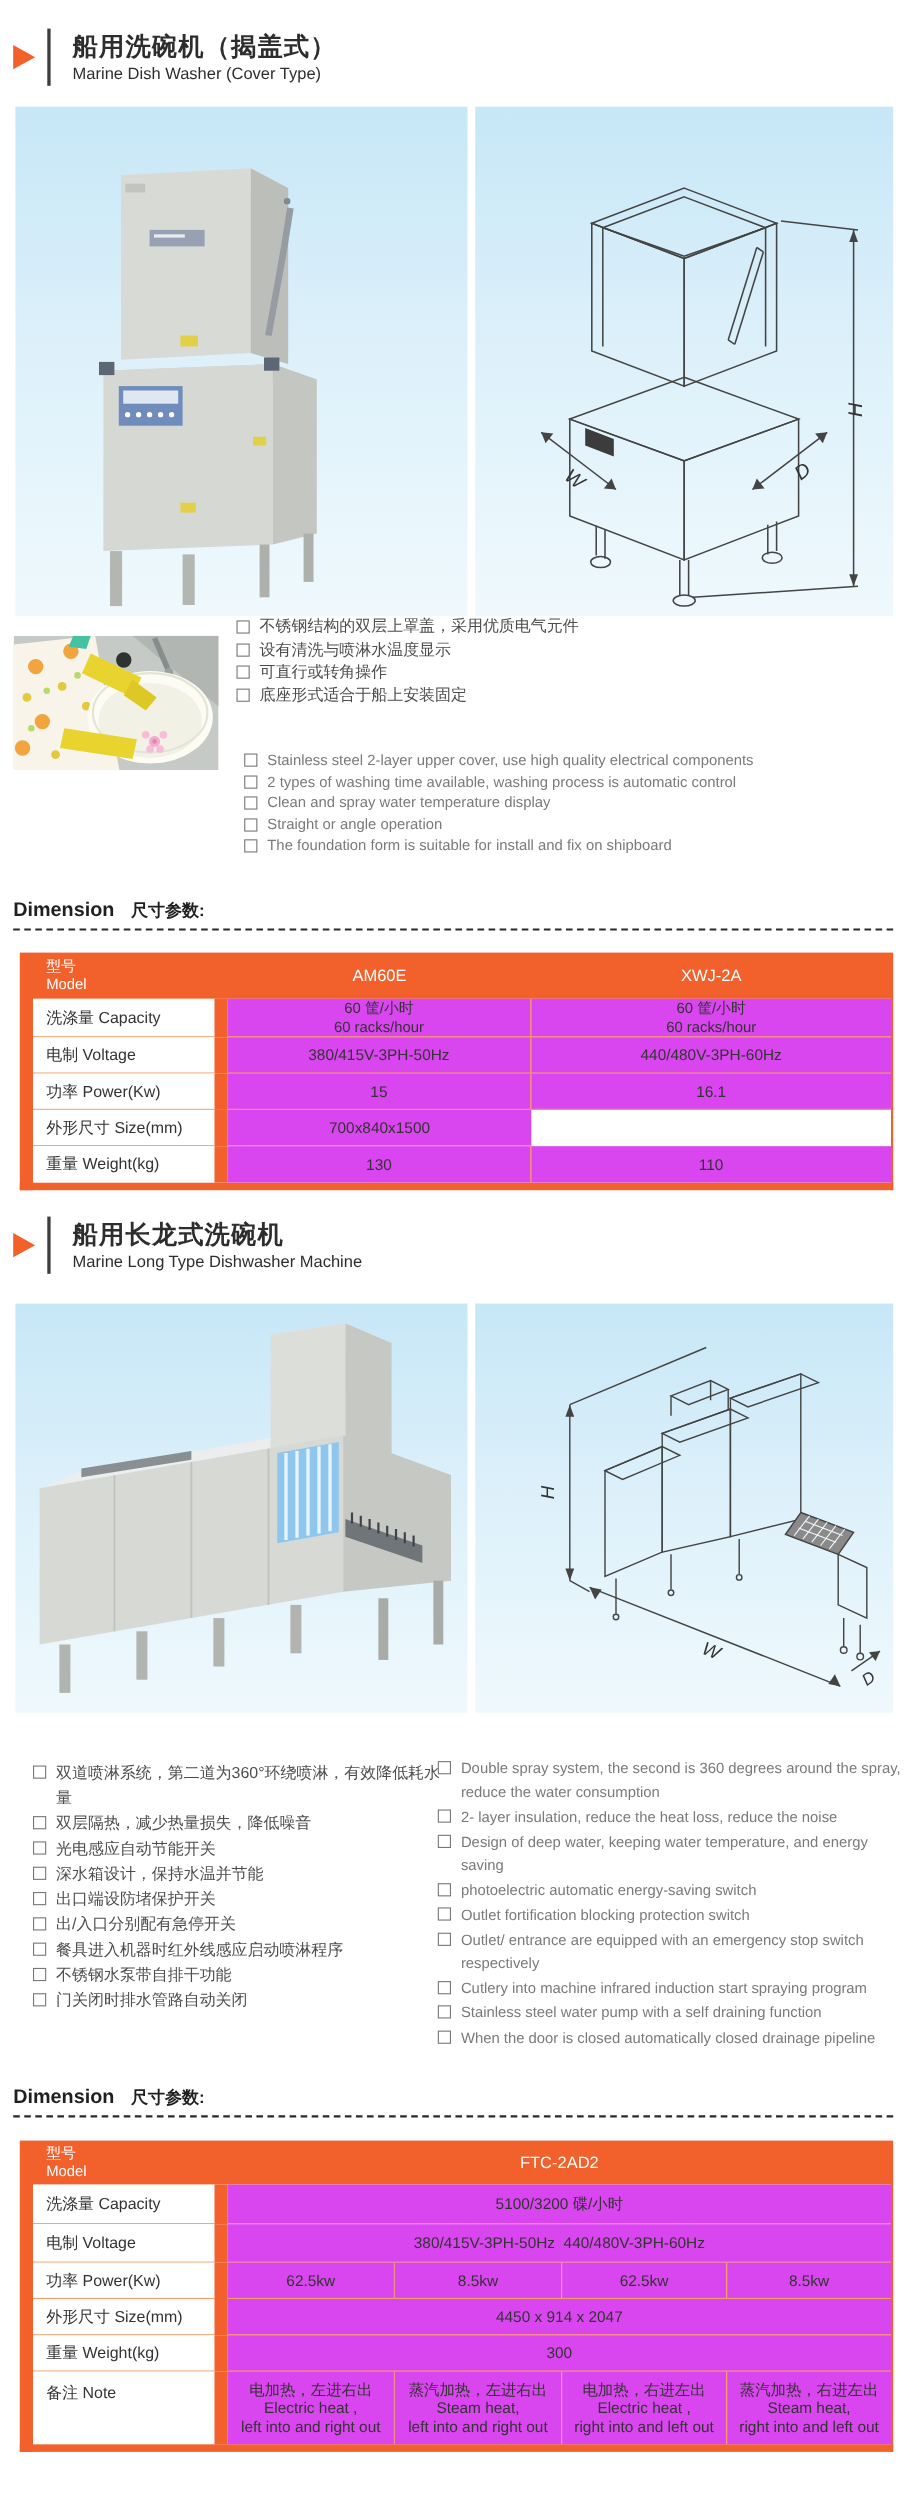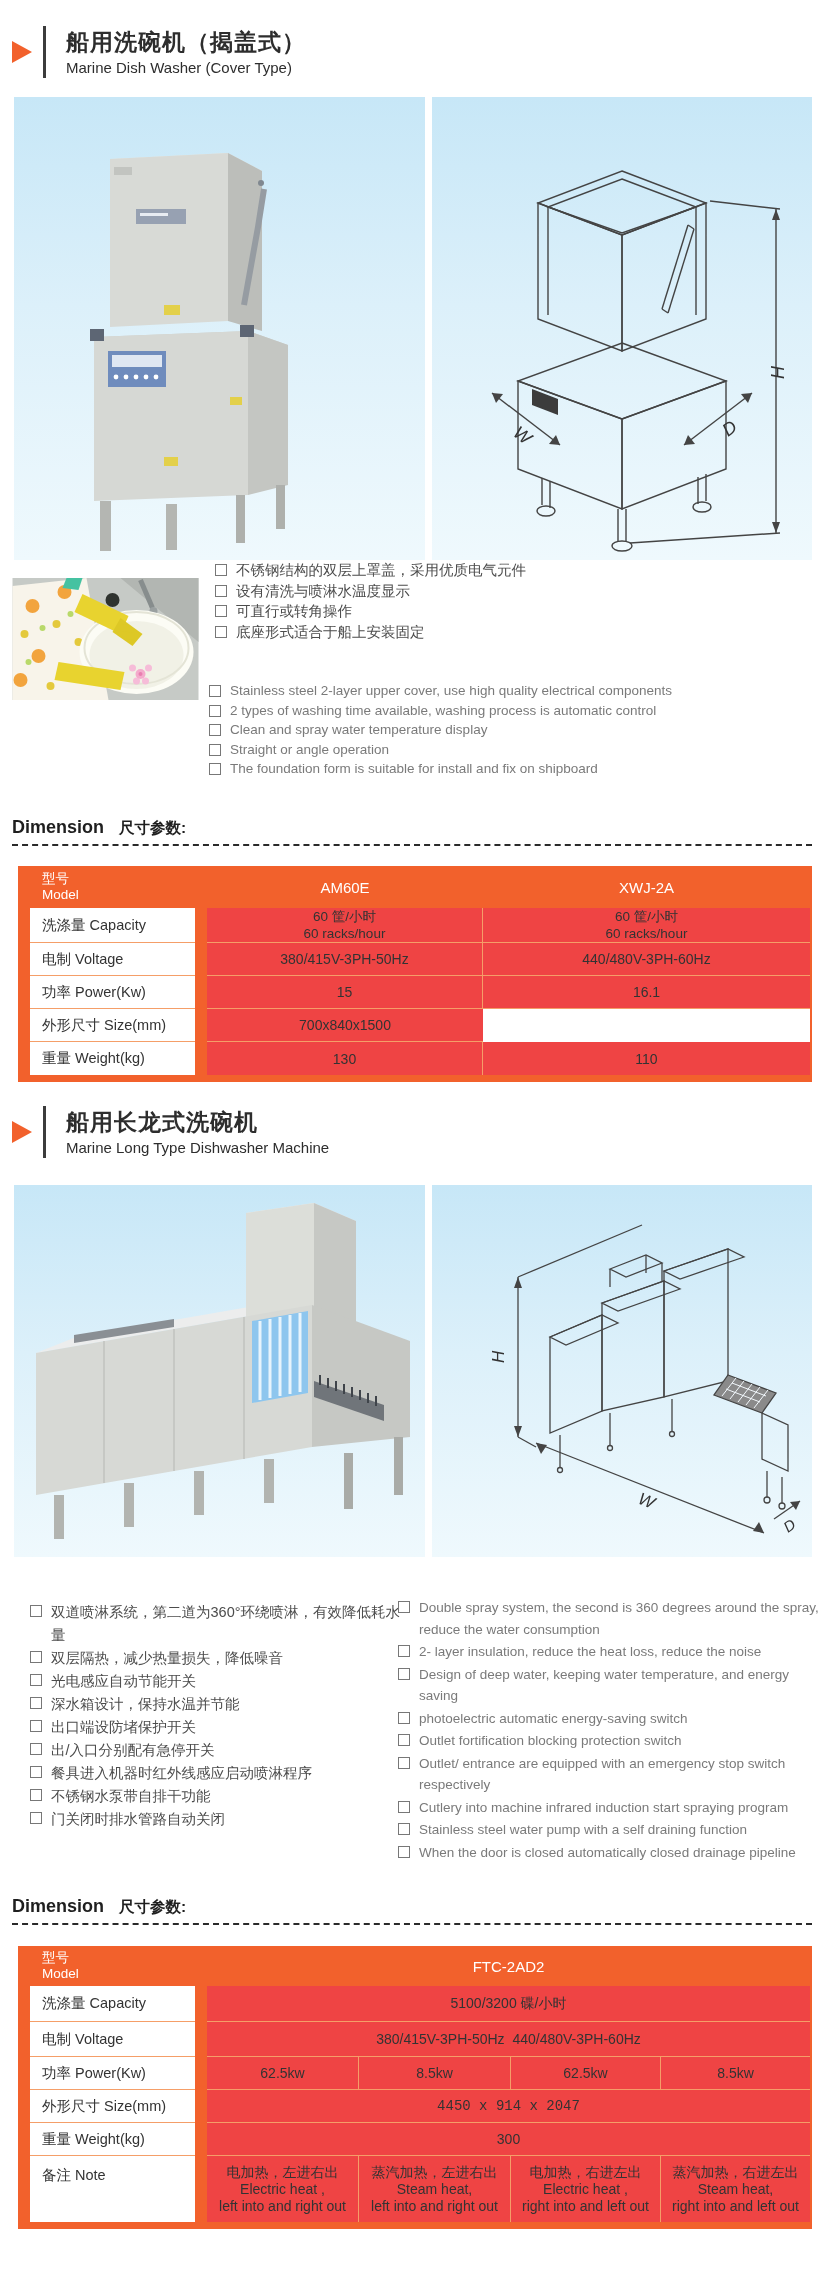--- a/index.html
+++ b/index.html
@@ -54,21 +54,21 @@
   #table1 .trow{grid-template-columns:165px 12px 276px 1fr;}
   #table2 .trow{grid-template-columns:165px 12px 152px 152px 150px 1fr;}
   .sep{background:#f2612c;}
   .thead{background:#f2612c;color:#fff;}
   .thead .h-label{display:flex;flex-direction:column;justify-content:center;padding-left:12px;
                   font-size:13.5px;line-height:16px;}
   .thead .h-model{display:flex;align-items:center;justify-content:center;font-size:15px;}
   .c-label{display:flex;align-items:center;padding-left:12px;font-size:14.5px;color:#333;
            border-bottom:1px solid #f59e68;background:#fff;}
   .c-val{display:flex;flex-direction:column;align-items:center;justify-content:center;text-align:center;
-         font-size:14px;color:#333;border-bottom:1px solid #f59e68;background:#ef4444;}
+         font-size:14px;color:#333;border-bottom:1px solid #f59e68;background:#d946ef;}
   .c-val.divr{border-right:1px solid #f59e68;}
   .c-val .sub{font-size:13.5px;line-height:17px;}
   .last .c-label,.last .c-val{border-bottom:none;}
   .pre{white-space:pre;}
   .note-cell{font-size:14px;line-height:17px;}
   .note-cell div{display:block;}
 </style>
 </head>
 <body>
 
@@ -209,21 +209,21 @@
     <div class="fitem">
         <span class="cb"></span>
         <span class="txt">可直行或转角操作</span>
       </div>
     <div class="fitem">
         <span class="cb"></span>
         <span class="txt">底座形式适合于船上安装固定</span>
       </div>
   </div>
 
-  <div class="flist en-list" id="feat1-en" style="position:absolute;top:681px;left:209px;width:600px;">
+  <div class="flist en-list" id="feat1-en" style="position:absolute;top:681px;left:222px;width:600px;">
     <div class="fitem">
         <span class="cb"></span>
         <span class="txt">Stainless steel 2-layer upper cover, use high quality electrical components</span>
       </div>
     <div class="fitem">
         <span class="cb"></span>
         <span class="txt">2 types of washing time available, washing process is automatic control</span>
       </div>
     <div class="fitem">
         <span class="cb"></span>
@@ -500,21 +500,21 @@
       <div class="c-label">功率 Power(Kw)</div>
         <div class="sep"></div>
       <div class="c-val divr">62.5kw</div>
       <div class="c-val divr">8.5kw</div>
       <div class="c-val divr">62.5kw</div>
       <div class="c-val">8.5kw</div>
     </div>
     <div class="trow" style="height:33px;">
       <div class="c-label">外形尺寸 Size(mm)</div>
         <div class="sep"></div>
-      <div class="c-val" style="grid-column:3 / span 4;font-family:Liberation Mono, monospace;">4450 x 914 x 2047</div>
+      <div class="c-val" style="grid-column:3 / span 4;">4450 x 914 x 2047</div>
     </div>
     <div class="trow" style="height:33px;">
       <div class="c-label">重量 Weight(kg)</div>
         <div class="sep"></div>
       <div class="c-val" style="grid-column:3 / span 4;">300</div>
     </div>
     <div class="trow last" style="height:66px;">
       <div class="c-label" style="align-items:flex-start;padding-top:10px;">备注 Note</div>
         <div class="sep"></div>
       <div class="c-val divr note-cell">

